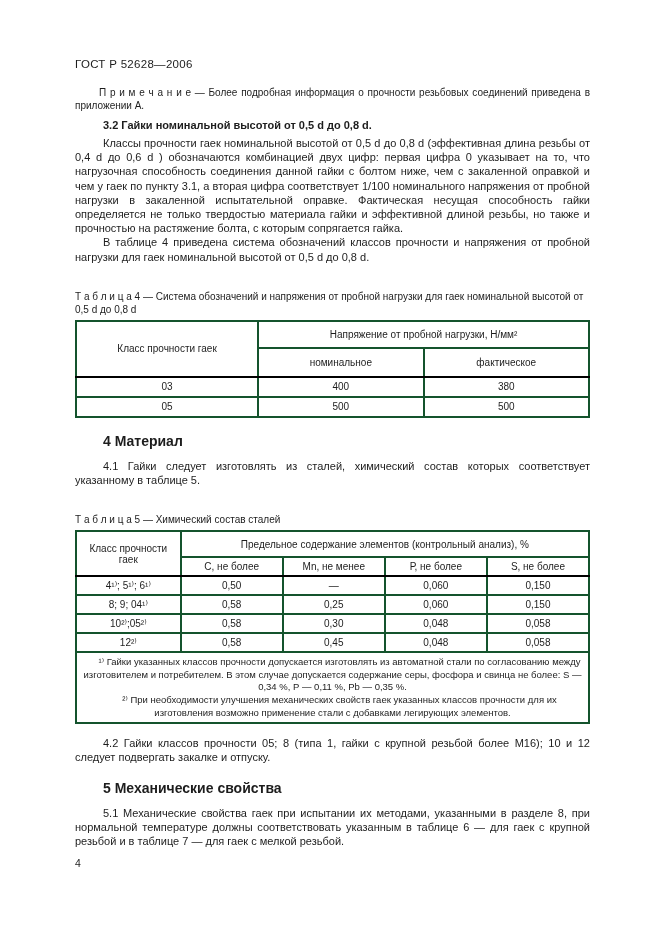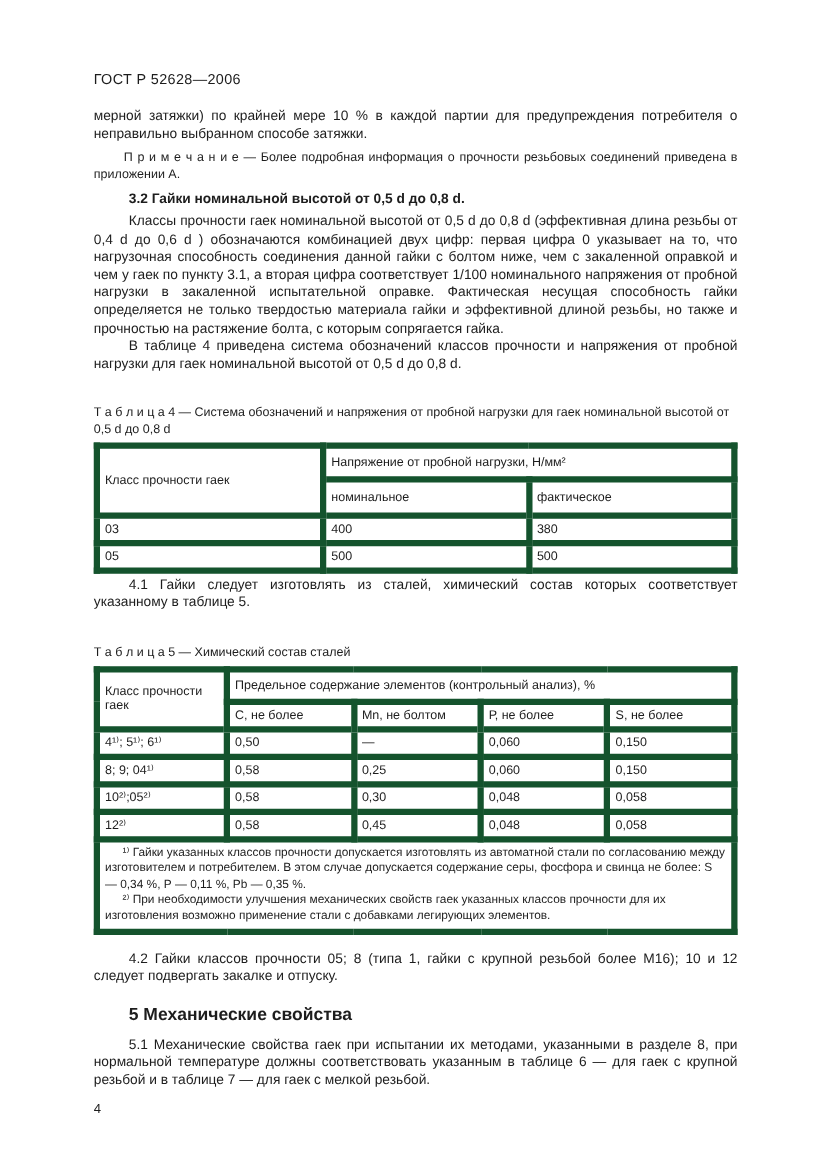--- a/index.html
+++ b/index.html
@@ -40,22 +40,22 @@
   }
   .table-caption {
     font-size:10px; line-height:13px;
     margin:26px 0 4px; text-align:left;
   }
   table.gost-table {
     width:100%; border-collapse:collapse; table-layout:fixed;
     font-size:10px; color:#1d1d1d; margin-bottom:2px;
   }
   table.gost-table th, table.gost-table td {
-    border:5px solid #14532d;
-    text-align:left; vertical-align:middle;
+    border:2px solid #14532d;
+    text-align:center; vertical-align:middle;
     font-weight:normal; padding:3px 4px;
   }
   table.gost-table th.hdr-bottom { border-bottom:2.5px solid #000; }
   .table4 .group-h { height:27px; }
   .table4 .sub-h { height:29px; }
   .table4 td { height:20px; }
   .table5 .group-h { height:26px; }
   .table5 .sub-h { height:14px; }
   .table5 td { height:19px; }
   .footnote-row td {
@@ -69,21 +69,20 @@
     font-size:10.5px; margin-top:9px;
   }
 </style>
 </head>
 <body>
 
 <div class="page">
 
   <div class="doc-header">ГОСТ Р 52628—2006</div>
 
-  <p class="body-text no-indent mb6">мерной затяжки) по крайней мере 10 % в каждой партии для предупреждения потребителя о неправильно выбранном способе затяжки.</p>
 
   <p class="note-text">П р и м е ч а н и е — Более подробная информация о прочности резьбовых соединений приведена в приложении А.</p>
 
   <h3 class="sub-heading">3.2 Гайки номинальной высотой от 0,5 d до 0,8 d.</h3>
 
   <p class="body-text">Классы прочности гаек номинальной высотой от 0,5 d до 0,8 d (эффективная длина резьбы от 0,4 d до 0,6 d ) обозначаются комбинацией двух цифр: первая цифра 0 указывает на то, что нагрузочная способность соединения данной гайки с болтом ниже, чем с закаленной оправкой и чем у гаек по пункту 3.1, а вторая цифра соответствует 1/100 номинального напряжения от пробной нагрузки в закаленной испытательной оправке. Фактическая несущая способность гайки определяется не только твердостью материала гайки и эффективной длиной резьбы, но также и прочностью на растяжение болта, с которым сопрягается гайка.</p>
   <p class="body-text">В таблице 4 приведена система обозначений классов прочности и напряжения от пробной нагрузки для гаек номинальной высотой от 0,5 d до 0,8 d.</p>
 
   <p class="table-caption">Т а б л и ц а   4 — Система обозначений и напряжения от пробной нагрузки для гаек номинальной высотой от 0,5 d до 0,8 d</p>
 
@@ -105,34 +104,35 @@
         <td>380</td>
       </tr>
       <tr>
         <td>05</td>
         <td>500</td>
         <td>500</td>
       </tr>
     </tbody>
   </table>
 
+  <h2 class="section-heading">4 Материал</h2>
 
   <p class="body-text">4.1 Гайки следует изготовлять из сталей, химический состав которых соответствует указанному в таблице 5.</p>
 
   <p class="table-caption">Т а б л и ц а   5 — Химический состав сталей</p>
 
   <table class="gost-table table5">
     <thead>
       <tr>
         <th rowspan="2" class="hdr-bottom" style="width:20.4%;">Класс прочности гаек</th>
         <th colspan="4" class="group-h">Предельное содержание элементов (контрольный анализ), %</th>
       </tr>
       <tr>
         <th class="sub-h hdr-bottom" style="width:19.9%;">С, не более</th>
-        <th class="sub-h hdr-bottom" style="width:19.9%;">Mn, не болтом</th>
+        <th class="sub-h hdr-bottom" style="width:19.9%;">Mn, не менее</th>
         <th class="sub-h hdr-bottom" style="width:19.9%;">Р, не более</th>
         <th class="sub-h hdr-bottom" style="width:19.9%;">S, не более</th>
       </tr>
     </thead>
     <tbody>
       <tr>
         <td>4¹⁾; 5¹⁾; 6¹⁾</td>
         <td>0,50</td>
         <td>—</td>
         <td>0,060</td>

